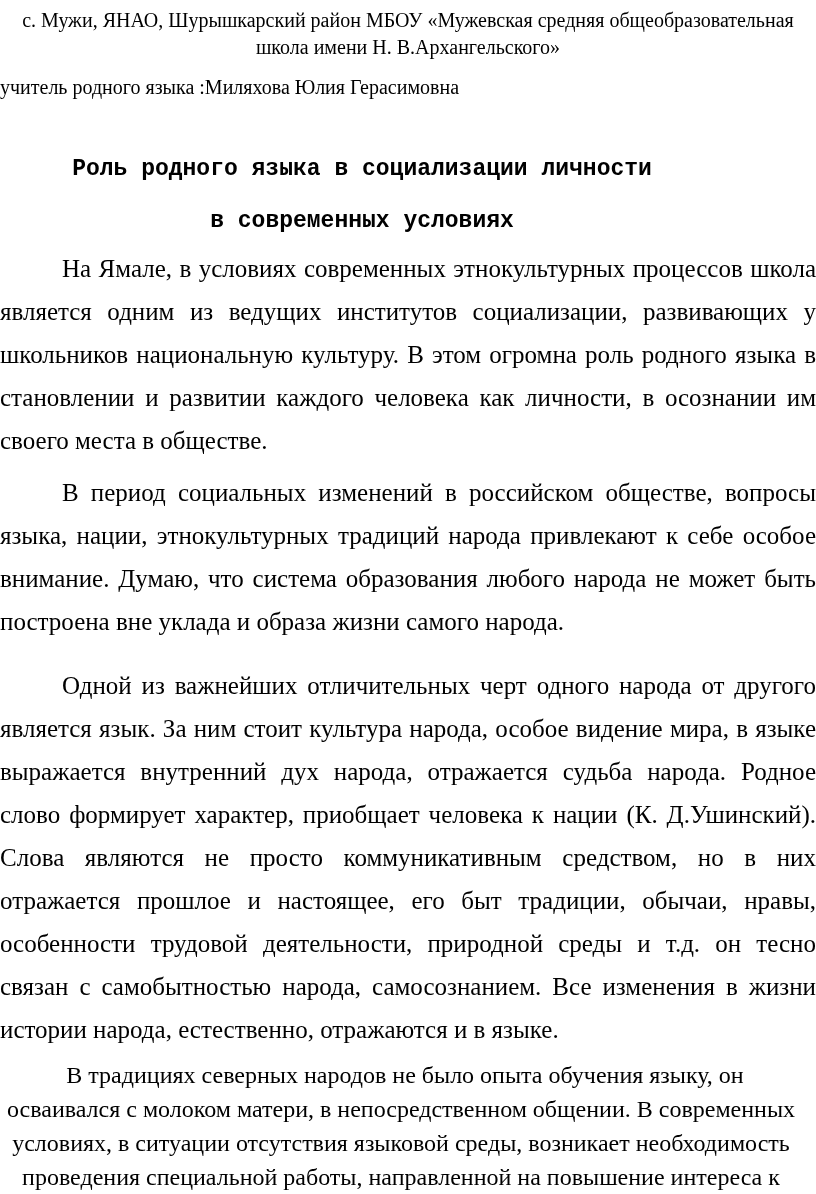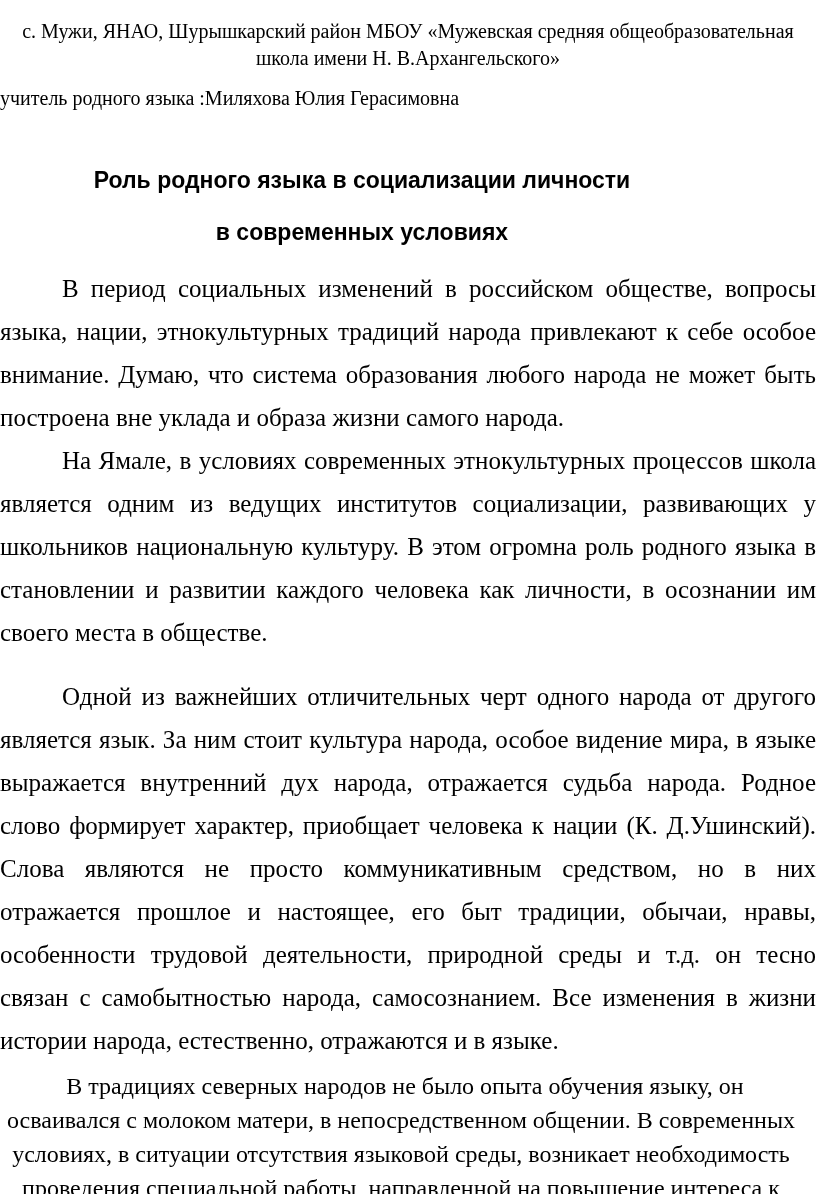--- a/index.html
+++ b/index.html
@@ -10,39 +10,39 @@
   }
   .page {
     position: relative;
     width: 816px;
     height: 1194px;
     background: #ffffff;
     overflow: hidden;
     font-family: "Liberation Serif", serif;
   }
   .doc-header {
-    padding-top: 18px;
+    padding-top: 7px;
     font-size: 20px;
     line-height: 27px;
     text-align: center;
   }
   .doc-header .hline {
     white-space: nowrap;
   }
   .author-line {
     margin-top: 13px;
     font-size: 20px;
     line-height: 27px;
     text-align: left;
     white-space: nowrap;
   }
   .doc-title {
     width: 724px;
     margin-top: 42px;
-    font-family: Liberation Sans, sans-serif;
+    font-family: Liberation Mono, monospace;
     font-weight: bold;
     font-size: 23px;
     line-height: 52px;
     text-align: center;
   }
   .doc-title .tline {
     white-space: nowrap;
   }
   p.body-para {
     margin: 0;
@@ -73,18 +73,18 @@
     <div class="hline">школа имени Н. В.Архангельского»</div>
   </div>
 
   <div class="author-line">учитель родного языка :Миляхова Юлия Герасимовна</div>
 
   <div class="doc-title">
     <div class="tline">Роль родного языка в социализации личности</div>
     <div class="tline">в современных условиях</div>
   </div>
 
+  <p class="body-para para-2">На Ямале, в условиях современных этнокультурных процессов школа является одним из ведущих институтов социализации, развивающих у школьников национальную культуру. В этом огромна роль родного языка в становлении и развитии каждого человека как личности, в осознании им своего места в обществе.</p>
   <p class="body-para para-1">В период социальных изменений в российском обществе, вопросы языка, нации, этнокультурных традиций народа привлекают к себе особое внимание. Думаю, что система образования любого народа не может быть построена вне уклада и образа жизни самого народа.</p>
-  <p class="body-para para-2">На Ямале, в условиях современных этнокультурных процессов школа является одним из ведущих институтов социализации, развивающих у школьников национальную культуру. В этом огромна роль родного языка в становлении и развитии каждого человека как личности, в осознании им своего места в обществе.</p>
   <p class="body-para para-3">Одной из важнейших отличительных черт одного народа от другого является язык. За ним стоит культура народа, особое видение мира, в языке выражается внутренний дух народа, отражается судьба народа. Родное слово формирует характер, приобщает человека к нации (К. Д.Ушинский). Слова являются не просто коммуникативным средством, но в них отражается прошлое и настоящее, его быт традиции, обычаи, нравы, особенности трудовой деятельности, природной среды и т.д. он тесно связан с самобытностью народа, самосознанием. Все изменения в жизни истории народа, естественно, отражаются и в языке.</p>
   <p class="body-para para-4">В традициях северных народов не было опыта обучения языку, он осваивался с молоком матери, в непосредственном общении. В современных условиях, в ситуации отсутствия языковой среды, возникает необходимость проведения специальной работы, направленной на повышение интереса к</p>
 
 </div>
 
 </body></html>

